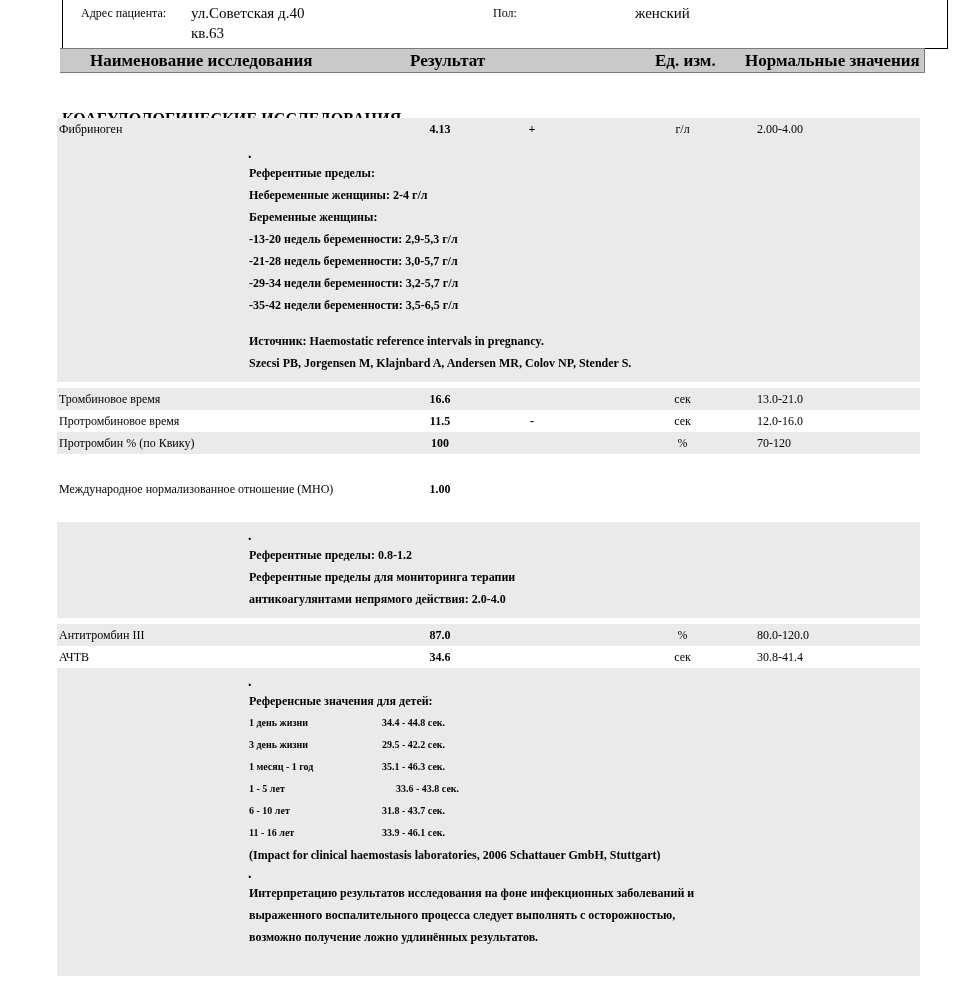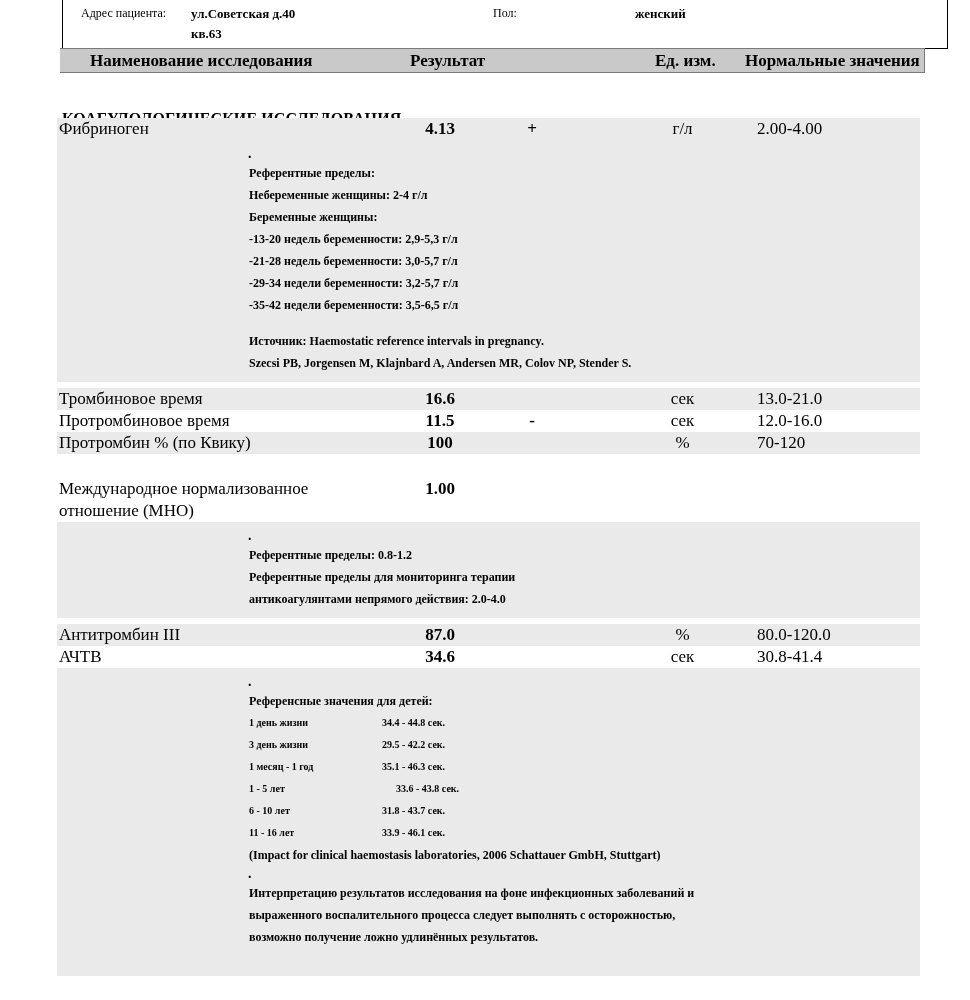--- a/index.html
+++ b/index.html
@@ -35,22 +35,22 @@
     height: 44px;
   }
   .pf-label {
     position: absolute;
     font-size: 12px;
     line-height: 21px;
     white-space: nowrap;
   }
   .pf-value {
     position: absolute;
-    font-size: 13px;
-    font-weight: bold;
+    font-size: 15px;
+    font-weight: normal;
     line-height: 21px;
     white-space: nowrap;
   }
   .addr-label { left: 18px; top: 0px; }
   .addr-value { left: 128px; top: 0px; }
   .addr-value2 { left: 128px; top: 20px; }
   .sex-label  { left: 430px; top: 0px; }
   .sex-value  { left: 572px; top: 0px; }
 
   
@@ -102,21 +102,21 @@
     box-sizing: border-box;
   }
   .row.shaded  { background: #eaeaea; }
   .row.plain   { background: #ffffff; }
 
   .test-row { height: 22px; }
   .test-row.tall { height: 44px; margin-top: 24px; }
 
   .cell {
     position: absolute;
-    font-size: 17px;
+    font-size: 12px;
     line-height: 22px;
     white-space: nowrap;
   }
   .c-name   { left: 2px; text-align: left; }
   .c-name.wrap { white-space: normal; width: 300px; line-height: 22px; }
   .c-result { left: 338px; width: 90px; text-align: center; font-weight: bold; }
   .c-flag   { left: 455px; width: 40px; text-align: center; font-weight: bold; }
   .c-unit   { left: 578px; width: 95px; text-align: center; }
   .c-norm   { left: 700px; width: 125px; text-align: left; }
 

